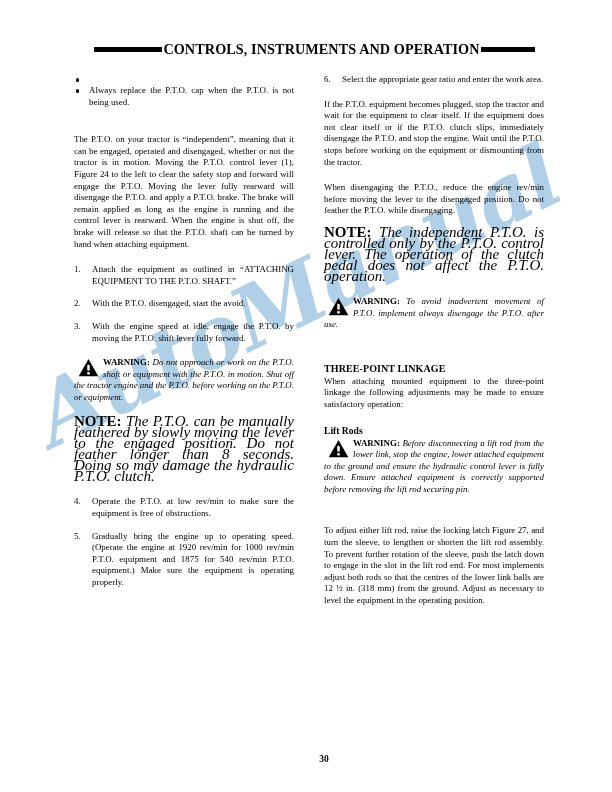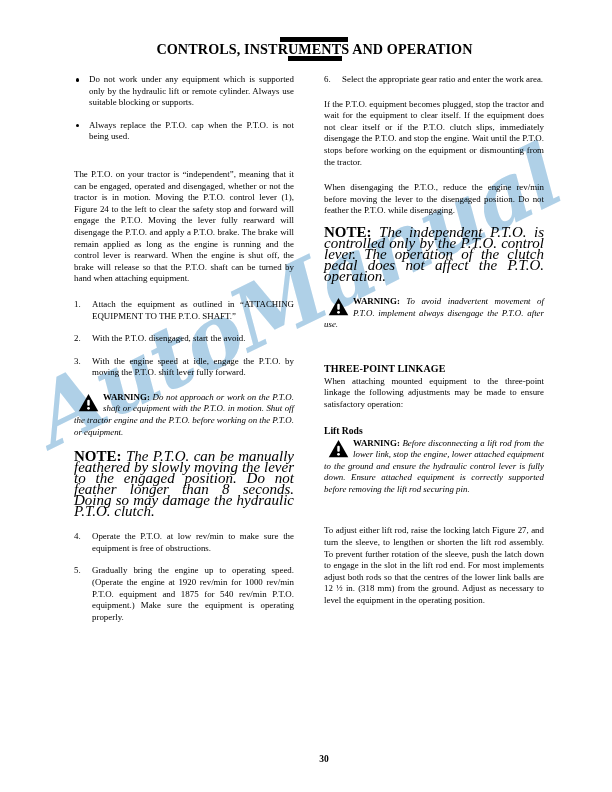--- a/index.html
+++ b/index.html
@@ -54,21 +54,20 @@
   #doc-header {
     position: absolute;
     left: 17px;
     right: 0;
     top: 36px;
     height: 26px;
     display: flex;
     align-items: center;
     justify-content: center;
     z-index: 10;
-    flex-direction: column;
   }
   #doc-header .rule {
     height: 5px;
     background: #000;
     flex: 0 0 auto;
   }
   #doc-header .rule.left  { width: 68px; margin-right: 1px; }
   #doc-header .rule.right { width: 54px; margin-left: 1px; }
   #doc-header .header-title {
     font-family: "Liberation Serif", "DejaVu Serif", serif;
@@ -215,21 +214,20 @@
     <span class="header-title">CONTROLS, INSTRUMENTS AND OPERATION</span>
     <span class="rule right"></span>
   </div>
 
   <div id="content">
 
     <div class="column">
 
       <div class="bullet">
         <span class="dot"></span>
-        <span>Do not work under any equipment which is supported only by the hydraulic lift or remote cylinder. Always use suitable blocking or supports.</span>
       </div>
 
       <div class="bullet" style="margin-bottom:26px;">
         <span class="dot"></span>
         <span>Always replace the P.T.O. cap when the P.T.O. is not being used.</span>
       </div>
 
       <p class="para" style="margin-bottom:14px;">The P.T.O. on your tractor is “independent”, meaning that it can be engaged, operated and disengaged, whether or not the tractor is in motion. Moving the P.T.O. control lever (1), Figure 24 to the left to clear the safety stop and forward will engage the P.T.O. Moving the lever fully rearward will disengage the P.T.O. and apply a P.T.O. brake. The brake will remain applied as long as the engine is running and the control lever is rearward. When the engine is shut off, the brake will release so that the P.T.O. shaft can be turned by hand when attaching equipment.</p>
 
       <div class="numitem">

